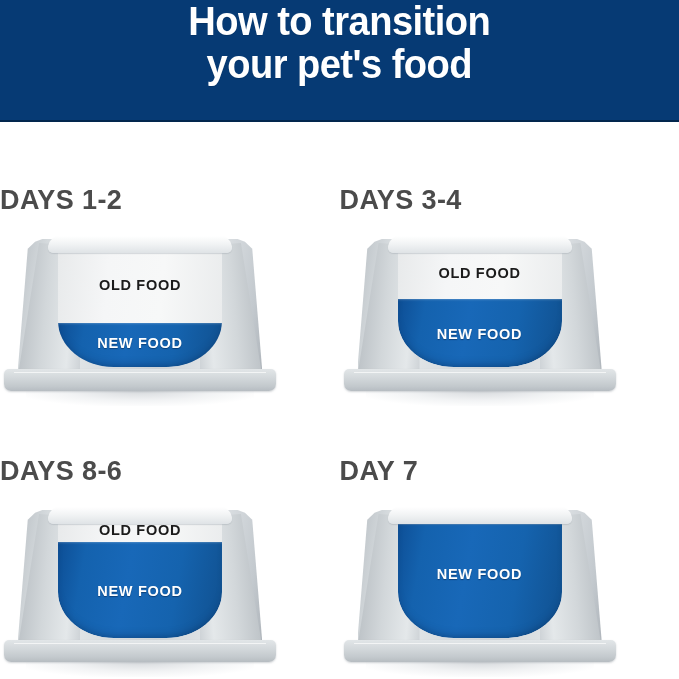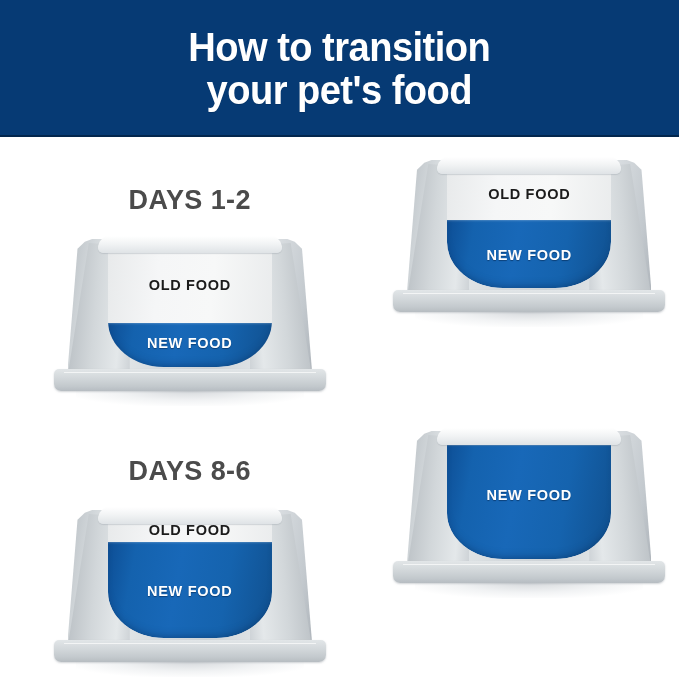--- a/index.html
+++ b/index.html
@@ -15,25 +15,25 @@
     overflow: hidden;
     position: relative;
   }
 
   
   .header-band {
     position: absolute;
     left: 0;
     top: 0;
     width: 679px;
-    height: 137px;
+    height: 122px;
     background: #063a74;
     box-sizing: border-box;
     display: flex;
-    align-items: center;
+    align-items: flex-start;
     justify-content: center;
   }
   .header-band::after {
     content: "";
     position: absolute;
     left: 0;
     bottom: 0;
     width: 100%;
     height: 2px;
     background: #02264d;
@@ -61,22 +61,20 @@
     width: 679px;
     height: 542px;
     display: grid;
     grid-template-columns: 1fr 1fr;
     grid-template-rows: 1fr 1fr;
   }
   .step-cell {
     position: relative;
     display: flex;
     flex-direction: column;
-    align-items: center;
-    padding-left: 40px;
   }
   .step-label {
     margin-top: 48px;
     font-family: "Liberation Sans", sans-serif;
     font-weight: bold;
     font-size: 27px;
     letter-spacing: 0.4px;
     color: #4b4b4b;
     white-space: nowrap;
   }
@@ -260,20 +258,21 @@
         <div class="food-label label-old" style="top: calc(32% - 7px);">OLD FOOD</div>
         <div class="food-label label-new" style="top: calc(79.12% - 7px);">NEW FOOD</div>
       </div>
       <div class="bowl-rim"></div>
       <div class="bowl-base"></div>
       <div class="bowl-shadow"></div>
     </div>
   </div>
 
   <div class="step-cell">
+    <div class="step-label">DAYS 3-4</div>
     <div class="bowl-wrap">
       <div class="bowl-body"></div>
       <div class="wall-left"></div>
       <div class="wall-right"></div>
       <div class="bowl-cavity">
         <div class="food-old"></div>
         <div class="food-new" style="height: 56%;"></div>
         <div class="food-label label-old" style="top: calc(22% - 7px);">OLD FOOD</div>
         <div class="food-label label-new" style="top: calc(72% - 7px);">NEW FOOD</div>
       </div>
@@ -295,20 +294,21 @@
         <div class="food-label label-old" style="top: calc(10.5% - 7px);">OLD FOOD</div>
         <div class="food-label label-new" style="top: calc(60.5% - 7px);">NEW FOOD</div>
       </div>
       <div class="bowl-rim"></div>
       <div class="bowl-base"></div>
       <div class="bowl-shadow"></div>
     </div>
   </div>
 
   <div class="step-cell">
+    <div class="step-label">DAY 7</div>
     <div class="bowl-wrap">
       <div class="bowl-body"></div>
       <div class="wall-left"></div>
       <div class="wall-right"></div>
       <div class="bowl-cavity">
         <div class="food-old"></div>
         <div class="food-new" style="height: 100%;"></div>
 
         <div class="food-label label-new" style="top: calc(47% - 7px);">NEW FOOD</div>
       </div>

